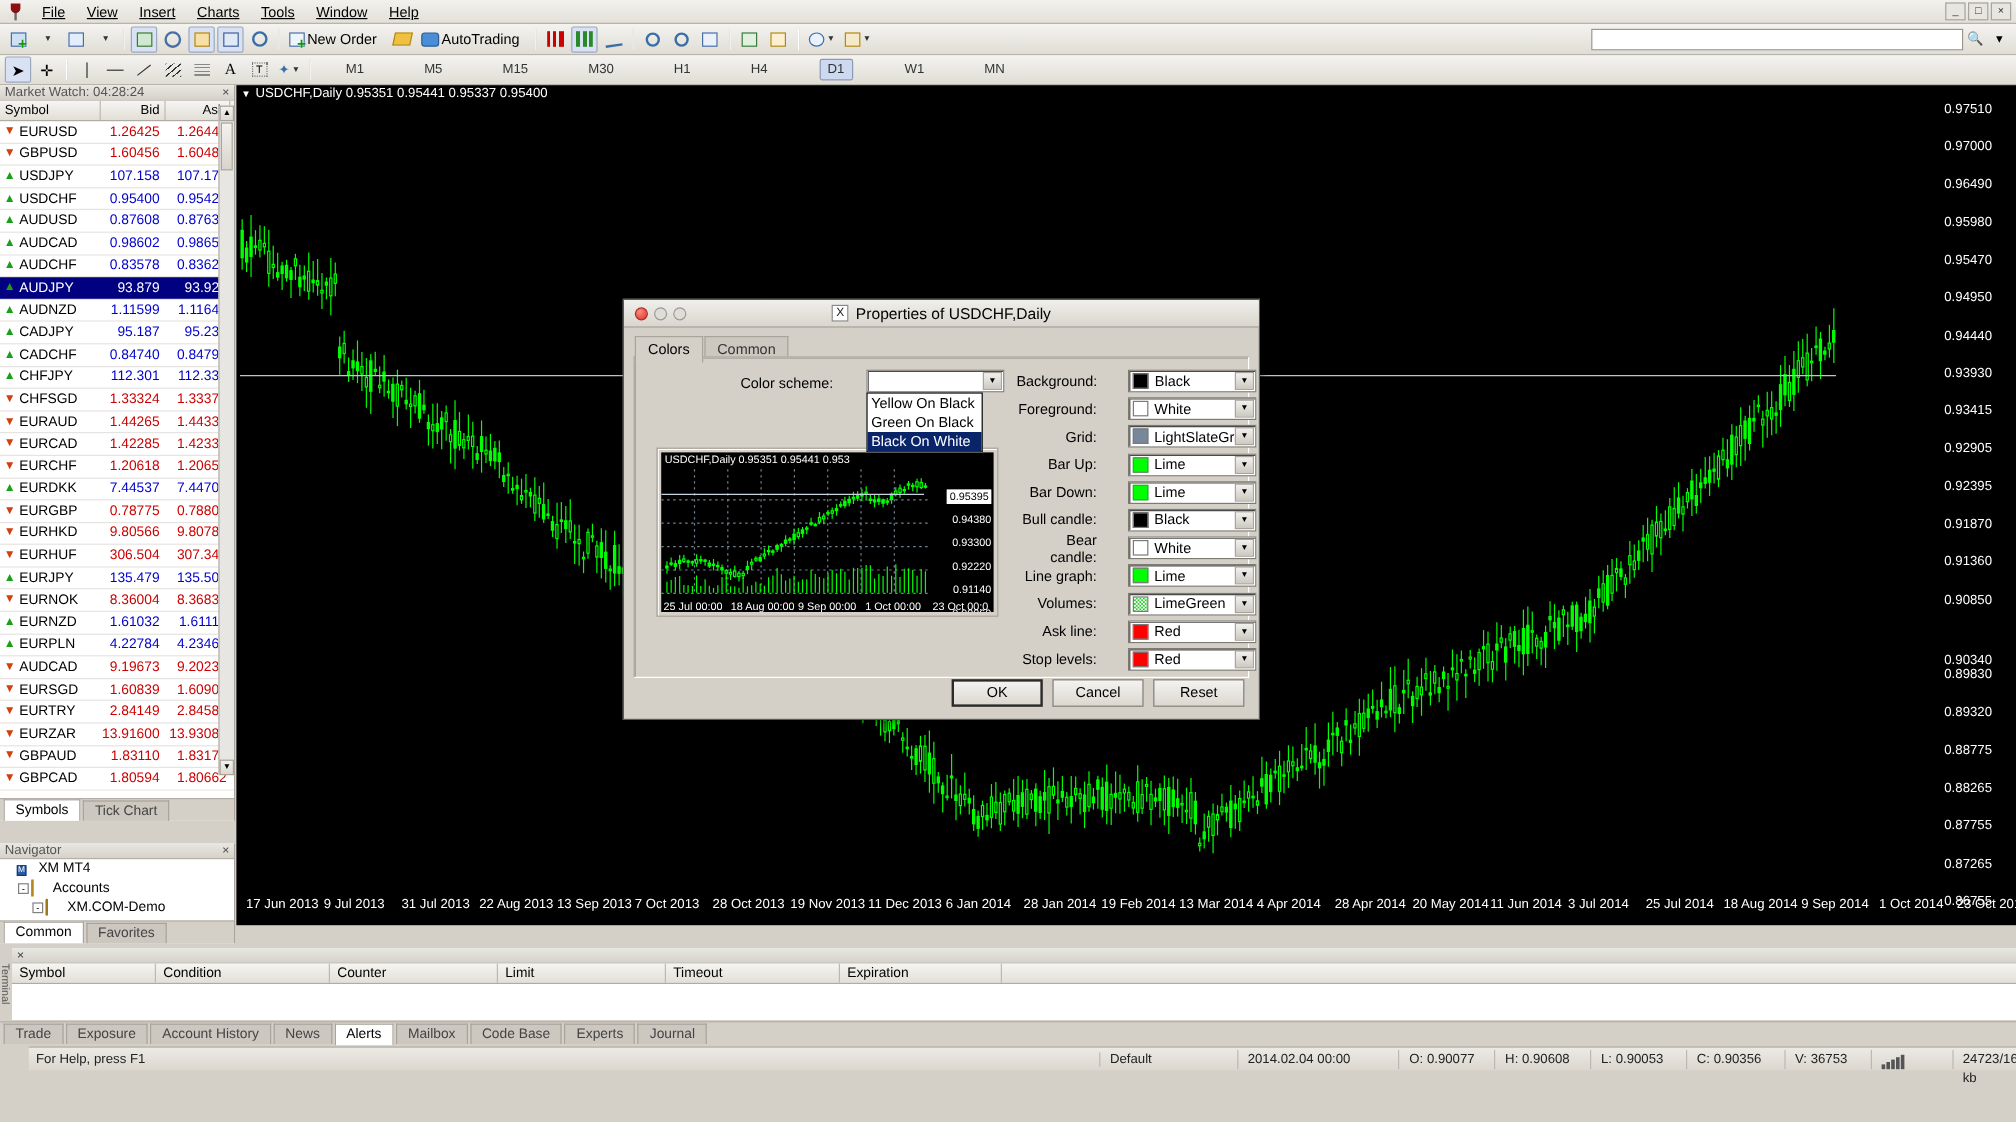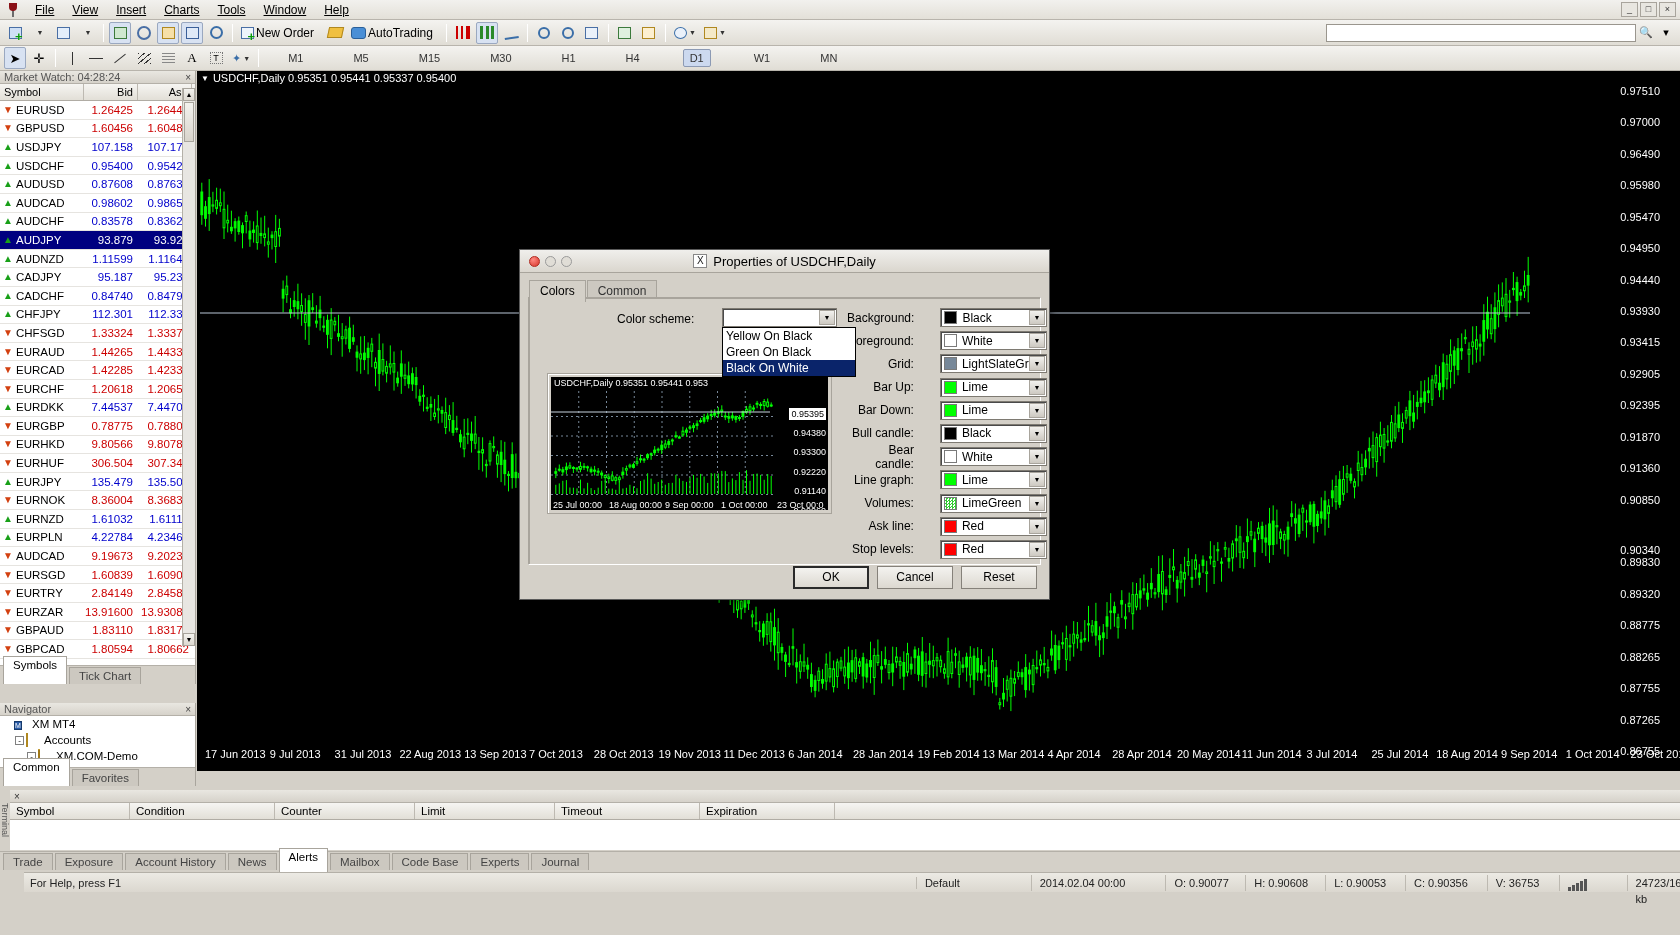--- a/index.html
+++ b/index.html
@@ -115,21 +115,21 @@
   .sb-arrow { height:13px; background:linear-gradient(#f3f2ee,#ddd9d1);
               border:1px solid #a8a49c; font-size:7px; text-align:center; line-height:11px; }
   .sb-thumb { margin:1px; height:40px; background:linear-gradient(#f3f2ee,#d8d4cc);
               border:1px solid #a8a49c; }
   .tabs-bar { display:flex; height:19px; background:#d4d0c8; border-top:1px solid #b4b0a8;
               align-items:flex-end; padding-left:3px; }
   .tab {
     font-size:11.5px; padding:2px 9px 2px 9px; background:#ccc8c0;
     border:1px solid #a8a49c; border-bottom:none; margin-right:2px; color:#444;
   }
-  .tab.active { background:#fff; color:#000; font-weight:normal; padding-bottom:13px; }
+  .tab.active { background:#fff; color:#000; font-weight:normal; padding-bottom:3px; }
 
   
   #navigator { position:absolute; left:0; top:703px; width:196px; height:83px;
                background:#fff; border-right:1px solid #a9a59d; }
   .nav-row { display:flex; align-items:center; font-size:11.5px; height:16px; padding-left:3px; }
   .nav-ic { width:15px; height:13px; margin-right:3px; display:inline-block; position:relative; }
   .nav-exp { width:9px;height:9px;border:1px solid #808080;background:#fff;font-size:8px;
              line-height:7px;text-align:center;margin-right:2px;color:#000; }
   .ic-mt { width:13px;height:12px;background:#2a5ca8;border:1px solid #15396b;
            color:#fff;font-size:7px;line-height:12px;text-align:center; }
@@ -206,21 +206,21 @@
               box-shadow: inset 1px 1px 0 #a8a49c; background:#d4d0c8;
               border-left:1px solid #a8a49c; border-top-color:#a8a49c;
               border-right:1px solid #fff; border-bottom:1px solid #fff; }
   .cs-label { position:absolute; left:88px; top:14px; font-size:12px; }
   .cs-combo { position:absolute; left:193px; top:10px; width:115px; height:19px;
               background:#fff; border:1px solid #7e7a72;
               box-shadow: inset 1px 1px 0 #4a4a4a; }
   .cs-combo .btn { position:absolute; right:1px; top:1px; width:16px; height:15px;
                    background:linear-gradient(#f2f1ee,#cdc9c1); border:1px solid #a8a49c;
                    font-size:7px; text-align:center; line-height:13px; }
-  .cs-list { position:absolute; left:193px; top:29px; width:134px;
+  .cs-list { position:absolute; left:193px; top:29px; width:97px;
              background:#fff; border:1px solid #000; z-index:9; }
   .cs-opt { font-size:12px; padding:1px 3px; color:#000; white-space:nowrap; }
   .cs-opt.sel { background:#0a246a; color:#fff; }
 
   .preview { position:absolute; left:18px; top:75px; width:285px; height:141px;
              background:#d4d0c8; border:1px solid #a8a49c;
              box-shadow: inset 1px 1px 0 #fff; padding:3px; }
   .preview-inner { position:relative; width:277px; height:133px; background:#000;
                    overflow:hidden; }
   .pv-hdr { position:absolute; left:3px; top:1px; color:#fff; font-size:9px; white-space:nowrap; }

